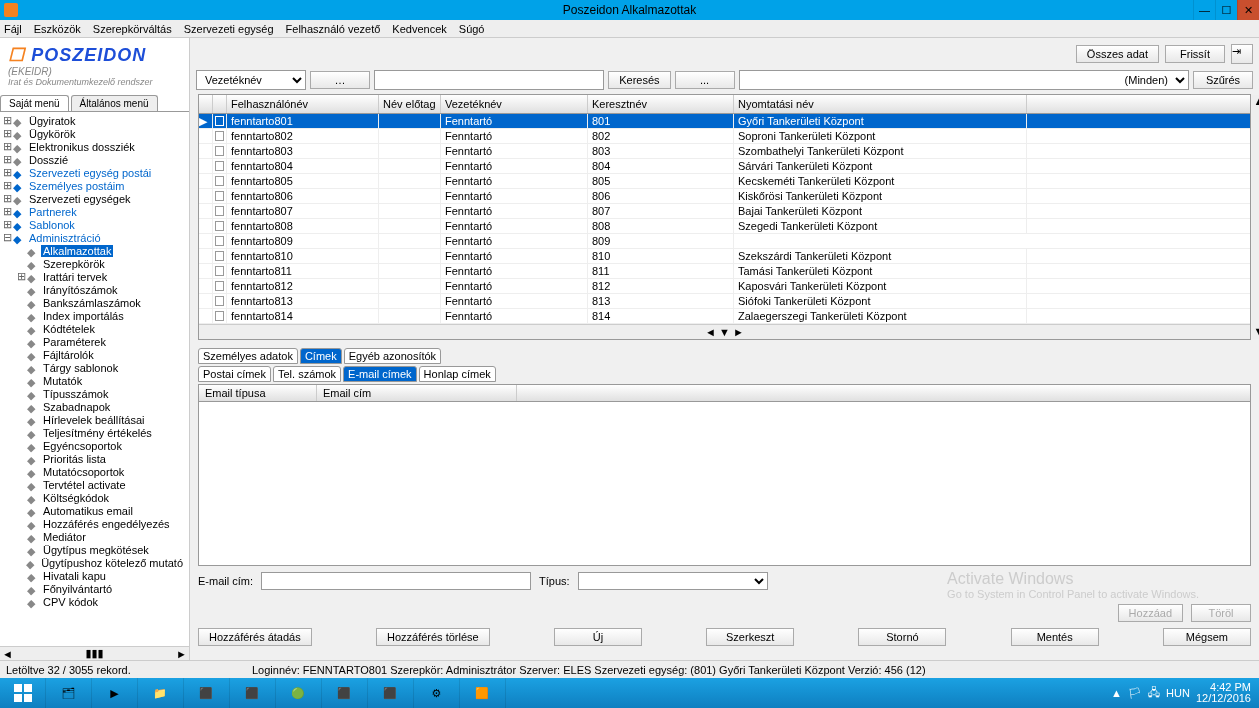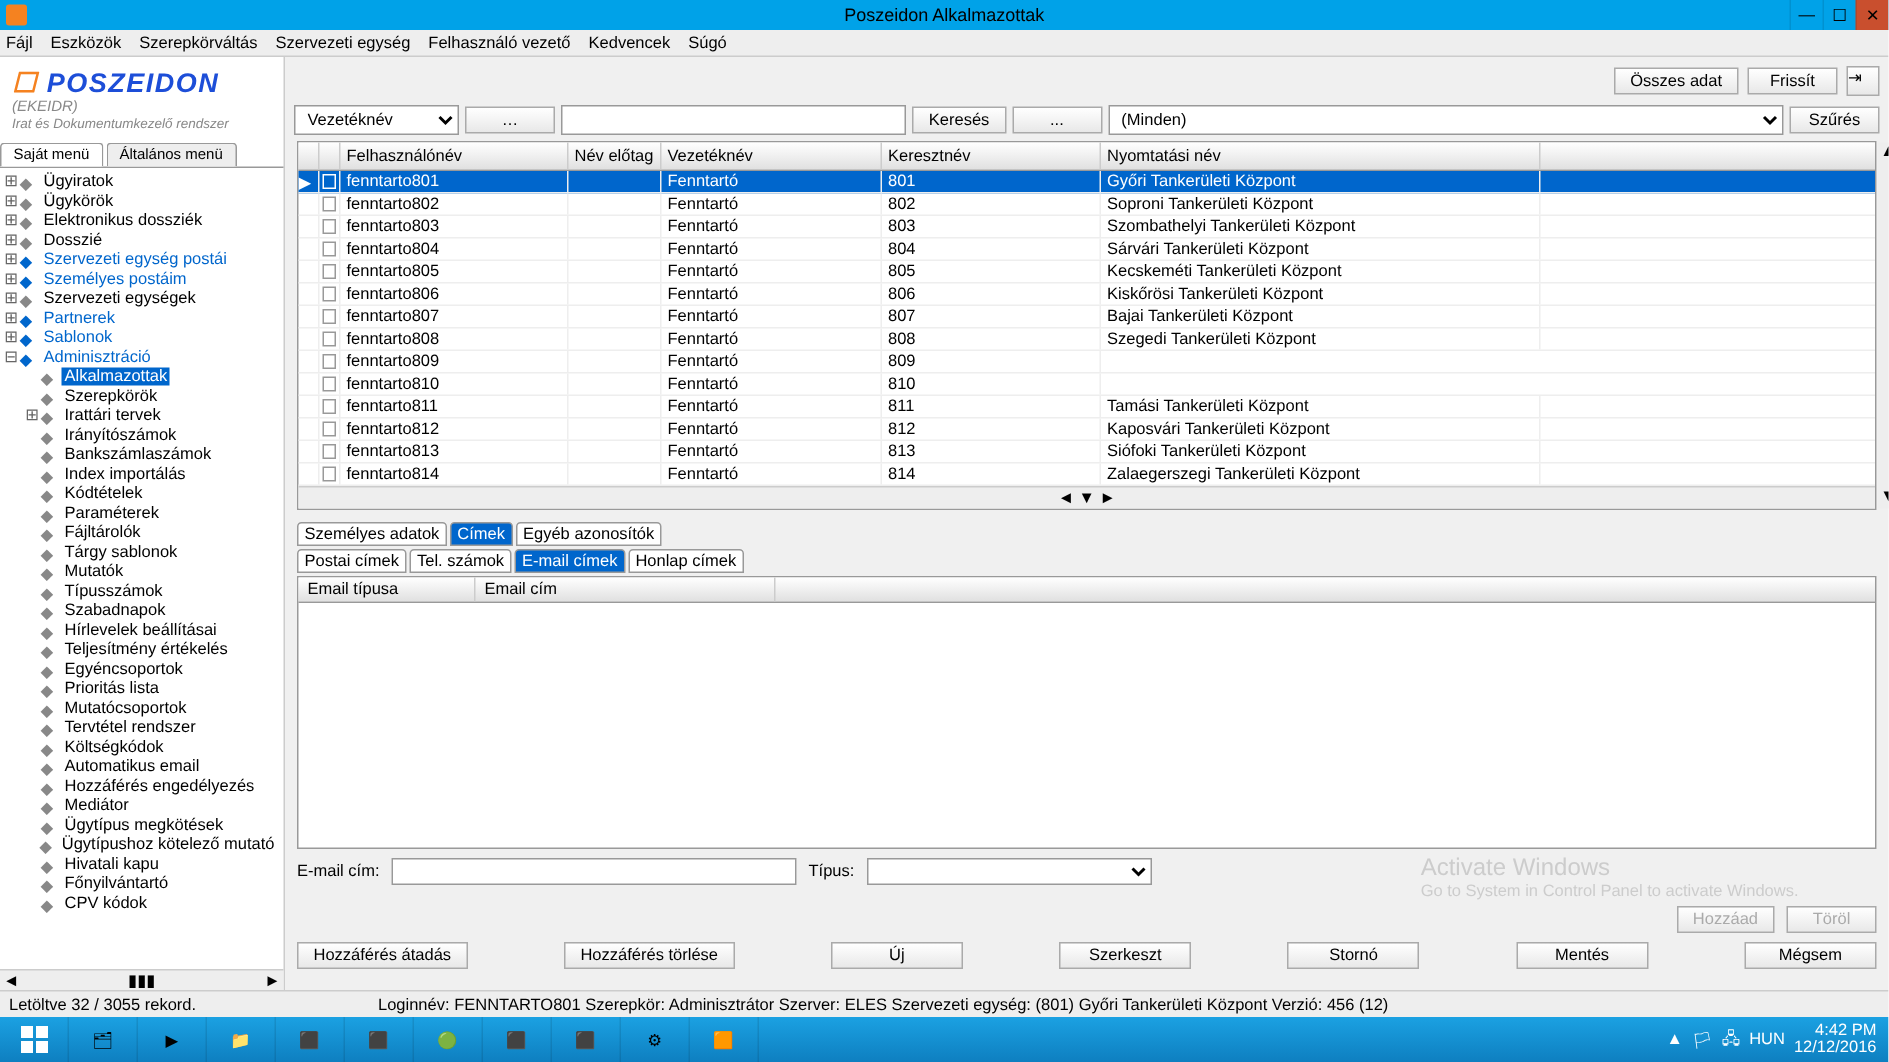--- a/index.html
+++ b/index.html
@@ -43,21 +43,21 @@
 
 .toprow { display: flex; justify-content: flex-end; padding: 6px; gap: 6px; align-items: center; }
 .btn { background: linear-gradient(#fff,#e8e8e8); border: 1px solid #aaa; padding: 2px 10px; min-width: 60px; text-align: center; }
 .iconbtn { width: 22px; height: 20px; border: 1px solid #aaa; background: linear-gradient(#fff,#e8e8e8); }
 
 .searchrow { display: flex; padding: 0 6px 4px; gap: 4px; align-items: center; }
 .searchrow select, .searchrow input { border: 1px solid #999; height: 20px; padding: 0 4px; background: #fff; }
 .searchrow .sel1 { width: 110px; }
 .searchrow .dots { width: 22px; text-align: center; }
 .searchrow .srch { flex: 1; }
-.searchrow .sel2 { flex: 2; }
+.searchrow .sel2 { flex: 2; text-align: right; }
 
 .grid { margin: 0 8px; border: 1px solid #999; background: #fff; position: relative; }
 
 .ghead { display: flex; background: linear-gradient(#fff,#e0e0e0); border-bottom: 1px solid #999; }
 .ghead .gh { border-right: 1px solid #ccc; padding: 2px 4px; height: 18px; display: flex; align-items: center; }
 .gh.c0 { width: 14px; } .gh.c1 { width: 14px; }
 .gh.c2 { width: 152px; } .gh.c3 { width: 62px; }
 .gh.c4 { width: 147px; } .gh.c5 { width: 146px; }
 .gh.c6 { width: 293px; }
 
@@ -279,21 +279,21 @@
           <span class="label">Prioritás lista</span>
         </div>
         <div class="tree-item l1">
           <span class="exp"></span>
           <span class="ticon" style="color: rgb(136, 136, 136);">◆</span>
           <span class="label">Mutatócsoportok</span>
         </div>
         <div class="tree-item l1">
           <span class="exp"></span>
           <span class="ticon" style="color: rgb(136, 136, 136);">◆</span>
-          <span class="label">Tervtétel rendszer</span>
+          <span class="label">Tervtétel activate</span>
         </div>
         <div class="tree-item l1">
           <span class="exp"></span>
           <span class="ticon" style="color: rgb(136, 136, 136);">◆</span>
           <span class="label">Költségkódok</span>
         </div>
         <div class="tree-item l1">
           <span class="exp"></span>
           <span class="ticon" style="color: rgb(136, 136, 136);">◆</span>
           <span class="label">Automatikus email</span>
@@ -469,20 +469,21 @@
           </div>
           <div class="grow">
             <div class="gc c0"></div>
             <div class="gc c1">
               <div class="chk"></div>
             </div>
             <div class="gc c2">fenntarto810</div>
             <div class="gc c3"></div>
             <div class="gc c4">Fenntartó</div>
             <div class="gc c5">810</div>
+            <div class="gc c6">Szekszárdi Tankerületi Központ</div>
           </div>
           <div class="grow">
             <div class="gc c0"></div>
             <div class="gc c1">
               <div class="chk"></div>
             </div>
             <div class="gc c2">fenntarto811</div>
             <div class="gc c3"></div>
             <div class="gc c4">Fenntartó</div>
             <div class="gc c5">811</div>

